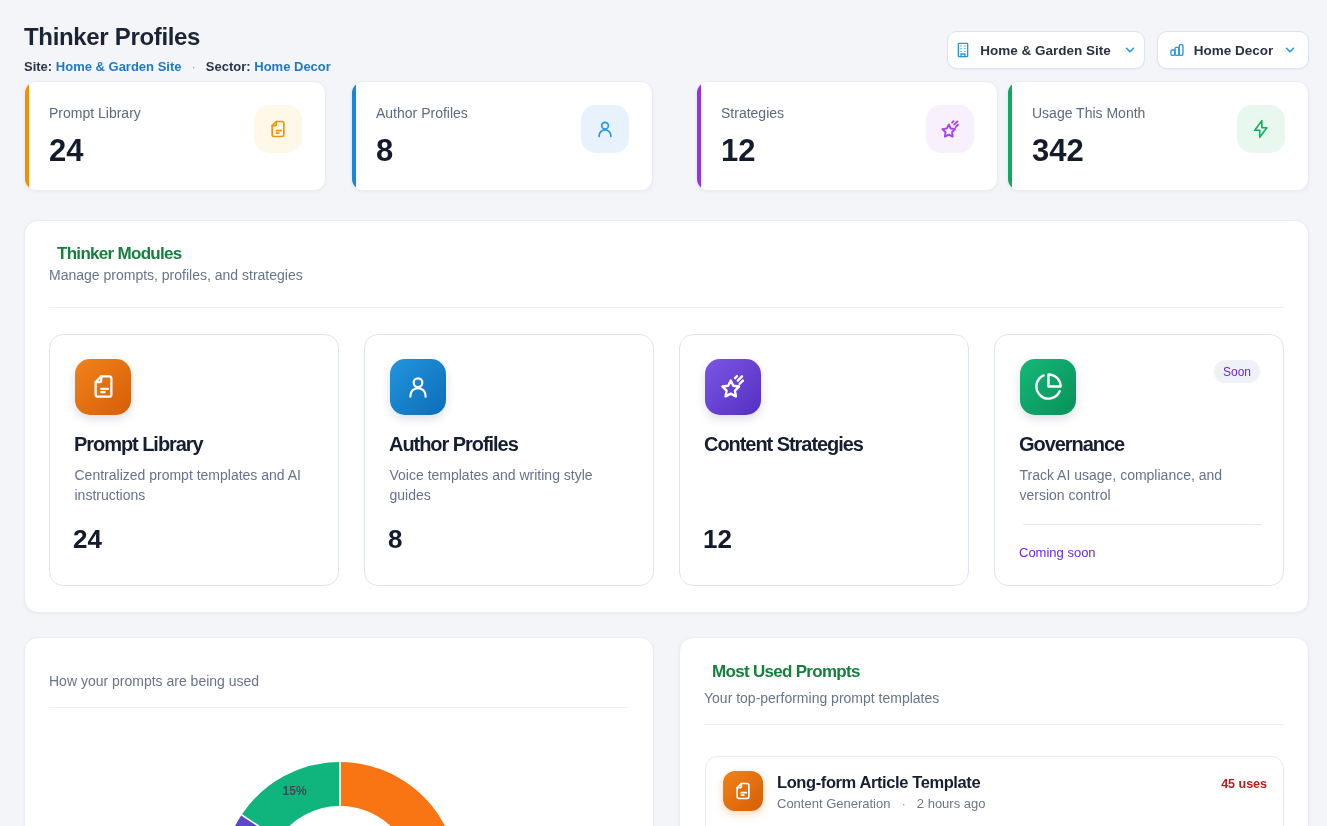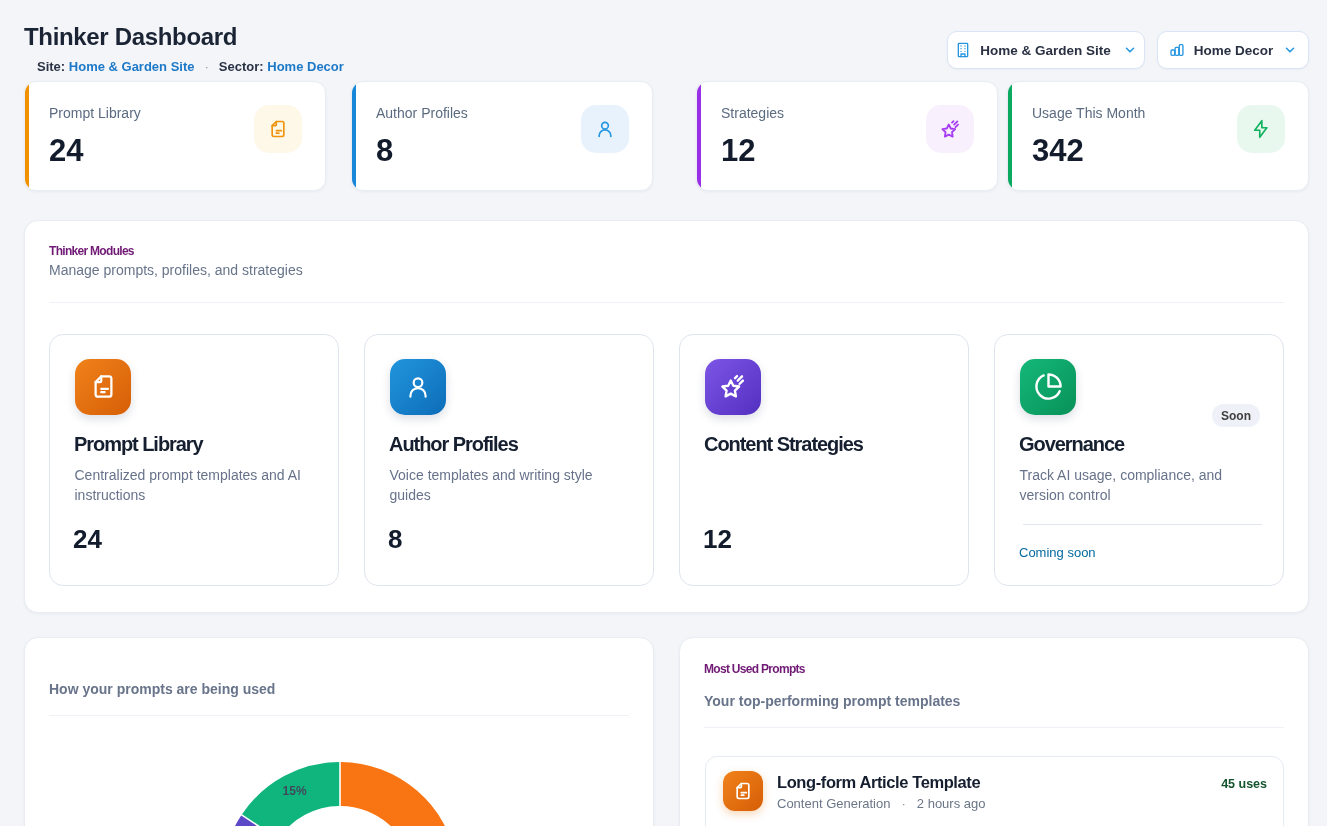--- a/index.html
+++ b/index.html
@@ -8,21 +8,21 @@
   background:#f3f5f9;
   font-family:"Liberation Sans", sans-serif;
   position:relative;
   color:#1b2232;
 }
 .abs { position:absolute; }
 h1.title {
   left:24px; top:25px; position:absolute; line-height:1;
   font-size:24px; font-weight:bold; color:#1b2434; letter-spacing:-0.33px;
 }
-.subtitle { position:absolute; left:37px; top:59.5px; font-size:13px; line-height:1; color:#2a3345; }
+.subtitle { position:absolute; left:24px; top:59.5px; font-size:13px; line-height:1; color:#2a3345; }
 .subtitle b { font-weight:bold; color:#2a3345; }
 .subtitle a { color:#1d79c8; text-decoration:none; font-weight:600; }
 .subtitle .dot { color:#8d99ab; margin:0 10px; }
 .topbtn {
   white-space:nowrap;
   position:absolute; top:31px; height:38px; background:#fff;
   border:1px solid #d9e4f4; border-radius:10px;
   display:flex; align-items:center; justify-content:center; gap:9px;
   font-size:13.5px; font-weight:bold; color:#2a3143;
   box-shadow:0 1px 2px rgba(30,40,80,0.04);
@@ -39,59 +39,59 @@
 .stat .val { position:absolute; left:24px; top:52.5px; font-size:31px; line-height:1; font-weight:bold; color:#131c2c; }
 .stat .ibox { position:absolute; right:23px; top:23px; width:48px; height:48px; border-radius:15px;
   display:flex; align-items:center; justify-content:center; }
 
 .section {
   position:absolute; background:#fff; border:1px solid #e9edf3; border-radius:14px;
   box-shadow:0 1px 3px rgba(25,35,65,0.05);
 }
 #modules { left:24px; top:220px; width:1285px; height:393px; }
 .sec-head { padding:24px 24px 0 24px; }
-.sec-title { font-size:12px; font-weight:bold; color:#701a75; letter-spacing:-0.7px; line-height:1; }
+.sec-title { font-size:17px; font-weight:bold; color:#15803d; letter-spacing:-0.7px; line-height:1;margin-left:8px; }
 .sec-sub { font-size:14px; color:#68748a; margin-top:6px; line-height:1; }
 .sec-div { border-bottom:1px solid #eef1f5; margin-top:25px; }
 #chartcard .sec-head, #promptscard .sec-head { padding-top:25px; }
-#chartcard .sec-sub, #promptscard .sec-sub { margin-top:19px;font-weight:bold; }
+#chartcard .sec-sub, #promptscard .sec-sub { margin-top:11px; }
 #chartcard .sec-div, #promptscard .sec-div { margin-top:19px; }
 
 .mod {
   position:absolute; top:113px; width:290px; height:252px;
   border:1px solid #dfe5ee; border-radius:14px; background:#fff;
 }
 .mod .micon { position:absolute; left:25px; top:23.5px; width:56px; height:56px; border-radius:15px;
   display:flex; align-items:center; justify-content:center;
   box-shadow:0 4px 10px rgba(30,40,80,0.15); }
 .mod .mtitle { position:absolute; left:24px; top:99px; font-size:20px; font-weight:bold; color:#161f30; letter-spacing:-1.05px; line-height:1; }
 .mod .mdesc { position:absolute; left:24.5px; top:131px; width:236px; font-size:14px; line-height:19.6px; color:#67728a; }
 .mod .mnum { position:absolute; left:23px; top:190.5px; font-size:26px; line-height:1; font-weight:bold; color:#131c2c; }
-.soon { position:absolute; right:23px; top:25px; background:#eef1f7; color:#404040;
-  font-size:12px; font-weight:bold; padding:5.5px 9px; border-radius:999px; line-height:1;margin-top:44px; }
+.soon { position:absolute; right:23px; top:25px; background:#eef1f7; color:#6d28d9;
+  font-size:12px; font-weight:normal; padding:5.5px 9px; border-radius:999px; line-height:1; }
 .gdiv { position:absolute; left:28px; right:21px; top:189px; border-bottom:1px solid #e2e7ee; }
-.gsoon { position:absolute; left:24px; top:210.5px; font-size:13px; line-height:1; color:#0369a1; }
+.gsoon { position:absolute; left:24px; top:210.5px; font-size:13px; line-height:1; color:#6d28d9; }
 
 #chartcard { left:24px; top:637px; width:630px; height:400px; }
 #promptscard { left:679px; top:637px; width:630px; height:400px; }
 .pitem { position:absolute; left:25px; top:118px; width:579px; height:90px;
   border:1px solid #e6ebf3; border-radius:12px; background:#fff; }
 .pitem .picon { position:absolute; left:17px; top:14px; width:40px; height:40px; border-radius:12px;
   background:linear-gradient(135deg,#f0821a,#d65e07);
   display:flex; align-items:center; justify-content:center;
   box-shadow:0 3px 8px rgba(230,120,10,0.3); }
 .pitem .ptitle { position:absolute; left:71px; top:16.5px; font-size:16.5px; line-height:1; font-weight:bold; color:#161f30; letter-spacing:-0.4px; }
 .pitem .pmeta { position:absolute; left:71px; top:40px; font-size:13px; line-height:1; color:#6b7687;text-align:center; }
 .pitem .pmeta .dot2 { color:#8d99ab; margin:0 11px; }
-.pitem .puses { position:absolute; right:16px; top:21px; font-size:12.5px; line-height:1; font-weight:bold; color:#14532d; }
+.pitem .puses { position:absolute; right:16px; top:21px; font-size:12.5px; line-height:1; font-weight:bold; color:#b91c1c; }
 </style>
 </head>
 <body>
 
-<h1 class="title">Thinker Dashboard</h1>
+<h1 class="title">Thinker Profiles</h1>
 <div class="subtitle"><b>Site:</b> <a>Home &amp; Garden Site</a><span class="dot">·</span><b>Sector:</b> <a>Home Decor</a></div>
 
 <div class="topbtn" style="left:947px; width:198px;">
   <svg width="16" height="16" viewBox="0 0 24 24" fill="none" stroke="#2596e0" stroke-width="2" stroke-linecap="round" stroke-linejoin="round">
       <rect x="5" y="2" width="14" height="20" rx="1"></rect>
       <path d="M9 22v-4h6v4"></path>
       <path d="M9 6h.01M15 6h.01M9 10h.01M15 10h.01M9 14h.01M15 14h.01"></path>
     </svg>
   <span>Home &amp; Garden Site</span>
   <svg width="14" height="14" viewBox="0 0 24 24" fill="none" stroke="#2596e0" stroke-width="2.6" stroke-linecap="round" stroke-linejoin="round" style="margin-left:3px">

